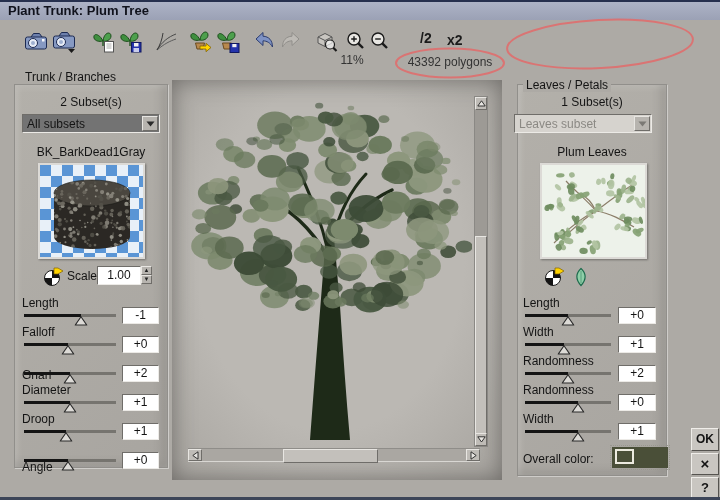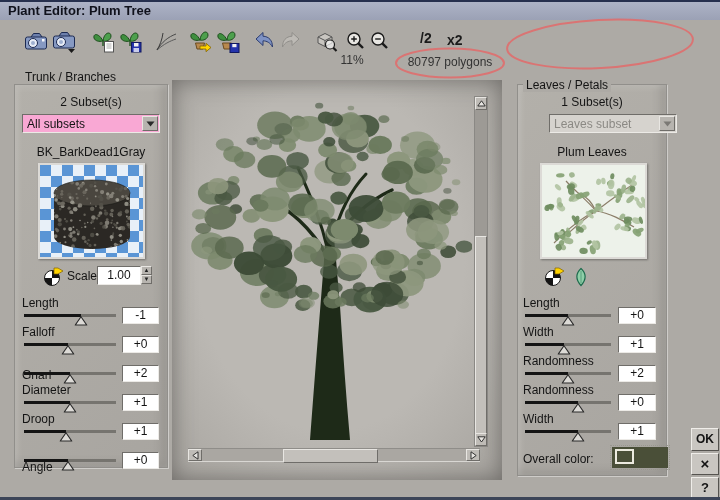--- a/index.html
+++ b/index.html
@@ -18,21 +18,21 @@
   .export-btn{position:absolute;left:540px;top:32px;width:106px;height:22px;background:#b2afaa;
       border:1px solid #55534f;box-shadow:inset 1px 1px 0 #dddbd7,inset -1px -1px 0 #8a8884;
       font-size:12px;text-align:center;line-height:20px;cursor:pointer}
   .annot{position:absolute;pointer-events:none;z-index:40;opacity:.85}
   
   .panel{position:absolute;border:1px solid #918f8b;background:linear-gradient(135deg,#b3b0aa,#a8a5a0);
       box-shadow:1px 1px 0 rgba(255,255,255,.4),inset -6px -4px 10px rgba(0,0,0,.10),inset 2px 2px 6px rgba(255,255,255,.20)}
   .panel-label{position:absolute;background:#adaaa5;padding:0 3px;font-size:12px;z-index:2}
   .centered{position:absolute;text-align:center}
   
-  .combo{position:absolute;height:19px;background:#f9a8d4;border:1px solid;border-color:#6f6d69 #eceae6 #eceae6 #6f6d69;cursor:pointer}
+  .combo{position:absolute;height:19px;background:#737373;border:1px solid;border-color:#6f6d69 #eceae6 #eceae6 #6f6d69;cursor:pointer}
   .combo .val{position:absolute;left:4px;top:2px;white-space:nowrap}
   .combo .drop{position:absolute;right:1px;top:1px;bottom:1px;width:16px;background:#b7b4af;
       border:1px solid;border-color:#e8e6e2 #6f6d69 #6f6d69 #e8e6e2;display:flex;align-items:center;justify-content:center}
   .combo.disabled{background:#d6d3ce}
   .combo.disabled .val{color:#8b8984}
   
   .texframe{position:absolute;width:107px;height:96px;border:2px solid #dcdad6;box-shadow:1px 1px 2px rgba(0,0,0,.35);cursor:pointer;overflow:hidden;background:#fff}
   
   .valbox{position:absolute;width:37px;height:17px;background:#fff;border:1px solid;border-color:#6f6d69 #eceae6 #eceae6 #6f6d69;
       text-align:center;font-size:12px;line-height:15px}
@@ -65,21 +65,21 @@
   .dlgbtn{position:absolute;left:691px;width:28px;background:#c9c6c1;border:1px solid;
       border-color:#efede9 #55534f #55534f #efede9;font-weight:bold;text-align:center;cursor:pointer}
   .matbtn{position:absolute;width:22px;height:21px;display:flex;align-items:center;justify-content:center;cursor:pointer}
 </style>
 </head>
 <body>
 
 <div id="app">
 
   <div class="titlebar">
-    <span>Plant Editor:  Plum Tree</span>
+    <span>Plant Trunk:  Plum Tree</span>
   </div>
 
   <div class="tbtn" style="left:22px">
     <svg width="26" height="22">
       <path d="M8,7 l2.5,-3.5 h6 l2.5,3.5" fill="#6d80ad" stroke="#1c2a52"></path>
       <rect x="2.5" y="7" width="21" height="12" rx="2" fill="#8699c2" stroke="#1c2a52"></rect>
       <circle cx="10" cy="13" r="4.5" fill="#e8edf6" stroke="#1c2a52"></circle>
       <circle cx="10" cy="13" r="2" fill="#9fb0d0"></circle>
       <rect x="19" y="9" width="2.5" height="2.5" fill="#f5f7fb"></rect>
     </svg>
@@ -165,21 +165,21 @@
     <svg width="21" height="22">
       <circle cx="9" cy="9" r="6" fill="#e8e6e2" stroke="#1a1a1a" stroke-width="1.4"></circle>
       <path d="M13.3,13.3 L18,18" stroke="#1a1a1a" stroke-width="2.4"></path>
       <path d="M6.2,9 H11.8" stroke="#1a1a1a" stroke-width="1.4"></path>
     </svg>
   </div>
 
   <span class="small-label" style="left:330px;top:53px;width:44px">11%</span>
   <span class="tbtxt" style="left:420px;top:30px">/2</span>
   <span class="tbtxt" style="left:447px;top:32px">x2</span>
-  <span class="small-label" style="left:400px;top:55px;width:100px">80797 polygons</span>
+  <span class="small-label" style="left:400px;top:55px;width:100px">43392 polygons</span>
 
 
   <svg class="annot" style="left:392px;top:45px" width="116" height="36">
     <ellipse class="annot-ellipse" cx="58" cy="18" rx="54" ry="14.5" fill="none" stroke="#e26b6b" stroke-width="2"></ellipse>
   </svg>
   <svg class="annot" style="left:502px;top:16px" width="198" height="58">
     <ellipse class="annot-ellipse" cx="98" cy="28" rx="93" ry="24" fill="none" stroke="#e26b6b" stroke-width="2" transform="rotate(-3 98 28)"></ellipse>
   </svg>
 
   <div class="panel" style="left:14px;top:84px;width:154px;height:384px"></div>
@@ -655,21 +655,21 @@
           <path d="M1,0.8 L1,8.2 L6.2,4.5 Z" fill="#e8e6e2" stroke="#222" stroke-width=".9"></path>
         </svg>
     </div>
   </div>
 
   <div class="panel" style="left:517px;top:84px;width:150px;height:392px"></div>
   <span class="panel-label" style="left:523px;top:78px">Leaves / Petals</span>
 
   <div class="centered" style="left:517px;top:95px;width:150px">1 Subset(s)</div>
 
-  <div class="combo disabled" style="left:549px;top:114px;width:128px">
+  <div class="combo disabled" style="left:514px;top:114px;width:138px">
     <span class="val">Leaves subset</span>
     <span class="drop">
       <svg width="9" height="6">
           <path d="M0.5,0.5 h8 l-4,5 Z" fill="#7b7975"></path>
         </svg>
     </span>
   </div>
 
   <div class="centered" style="left:517px;top:145px;width:150px">Plum Leaves</div>
 

